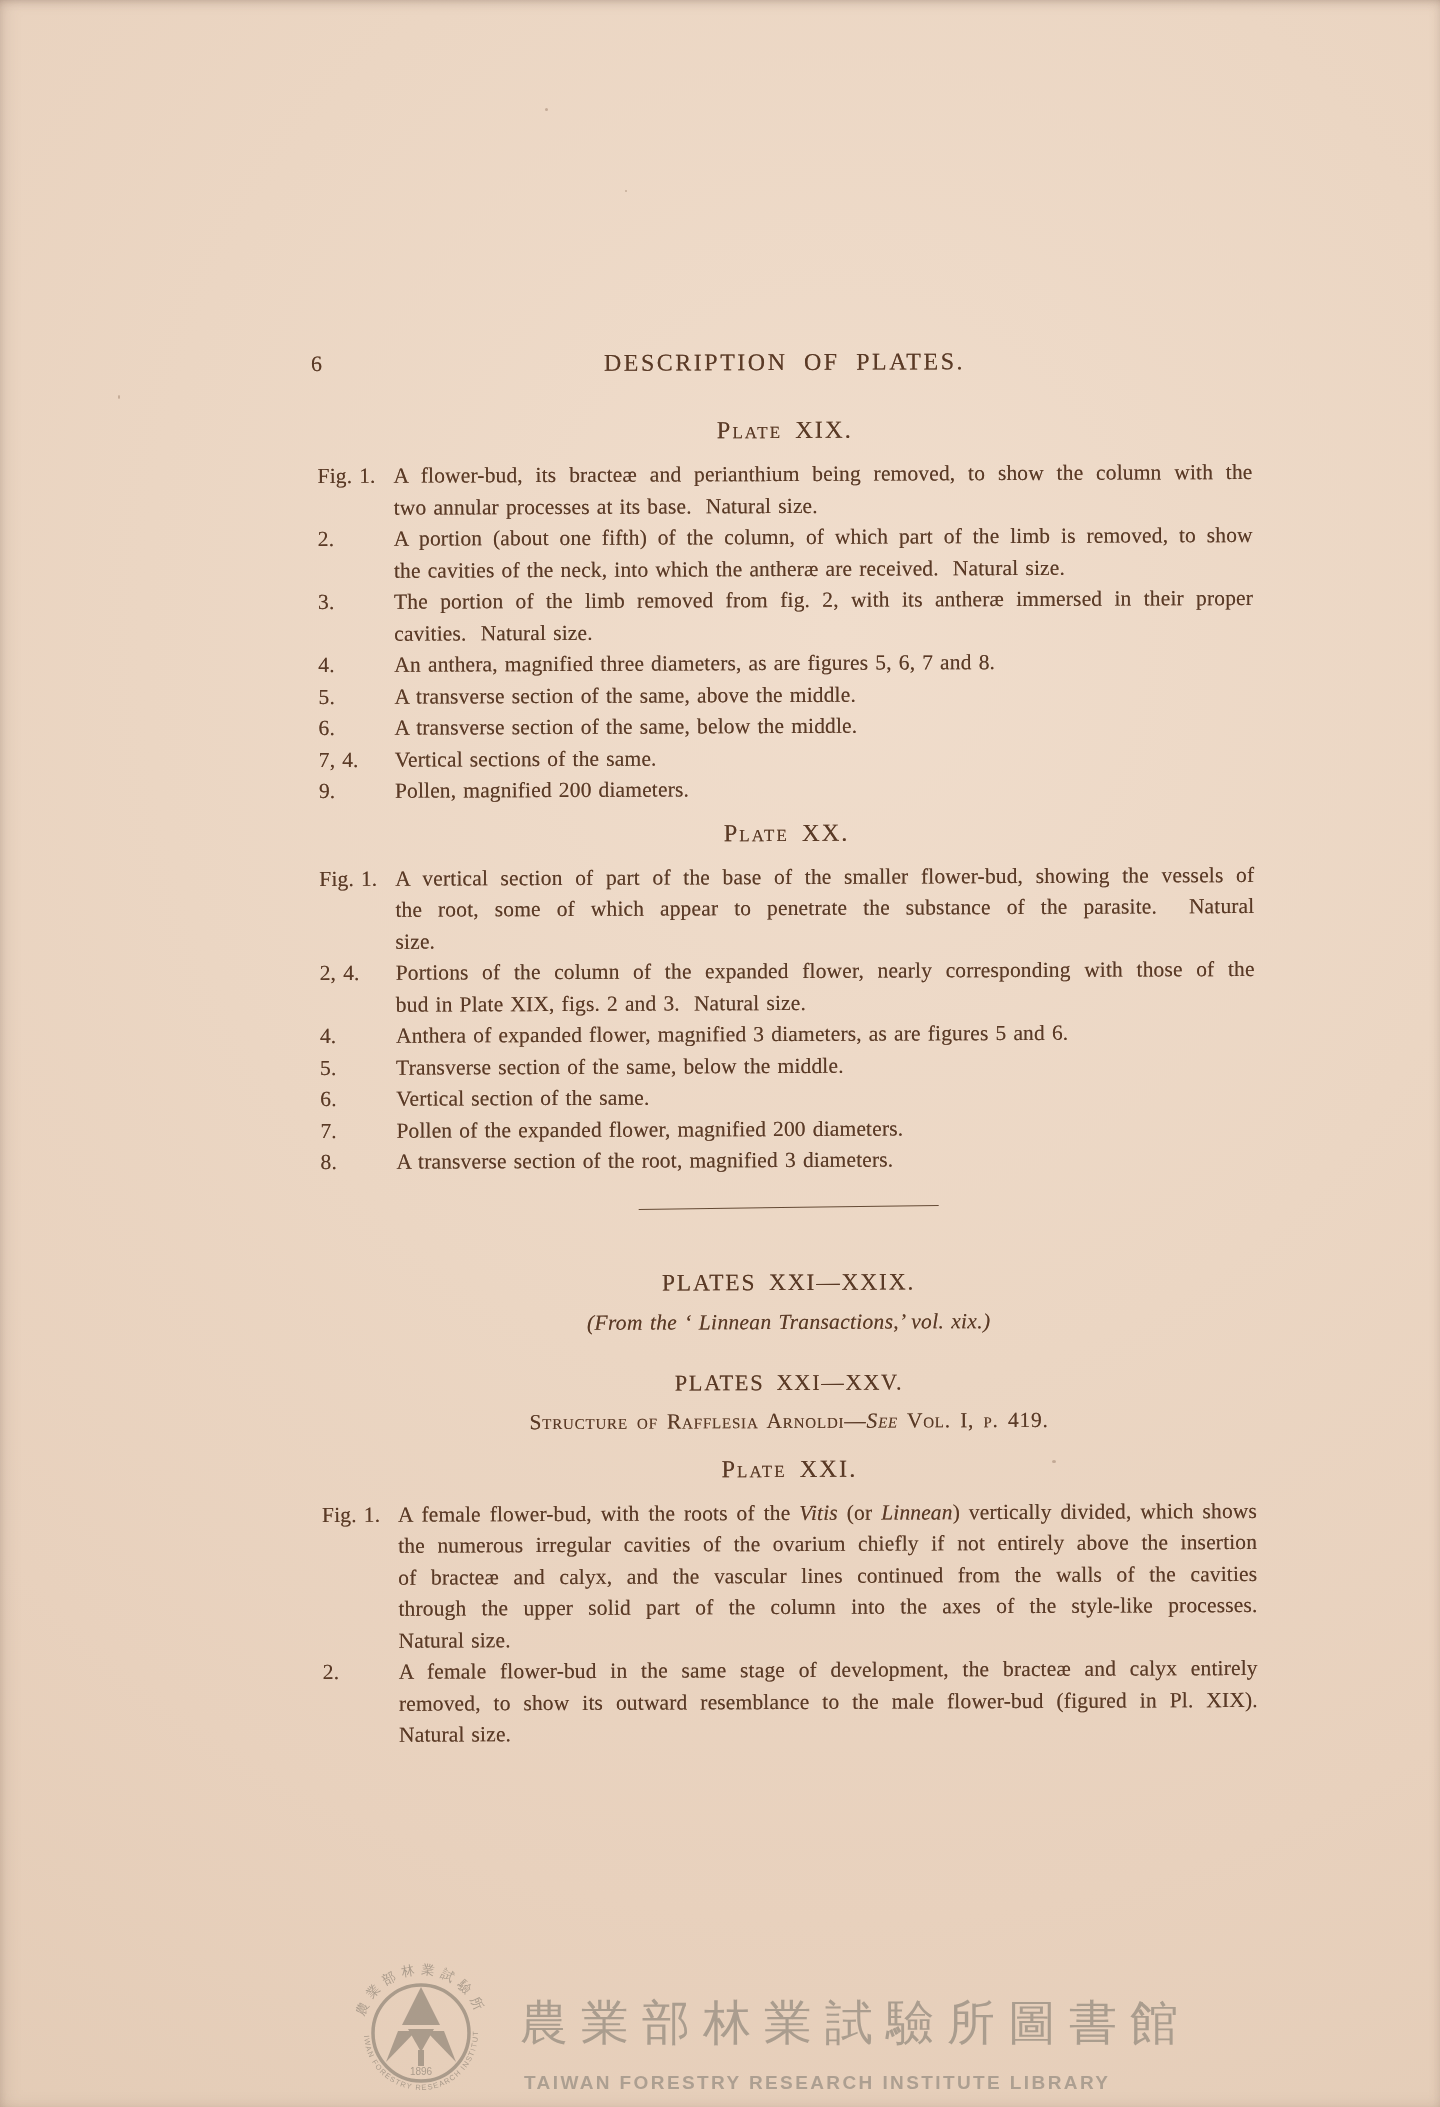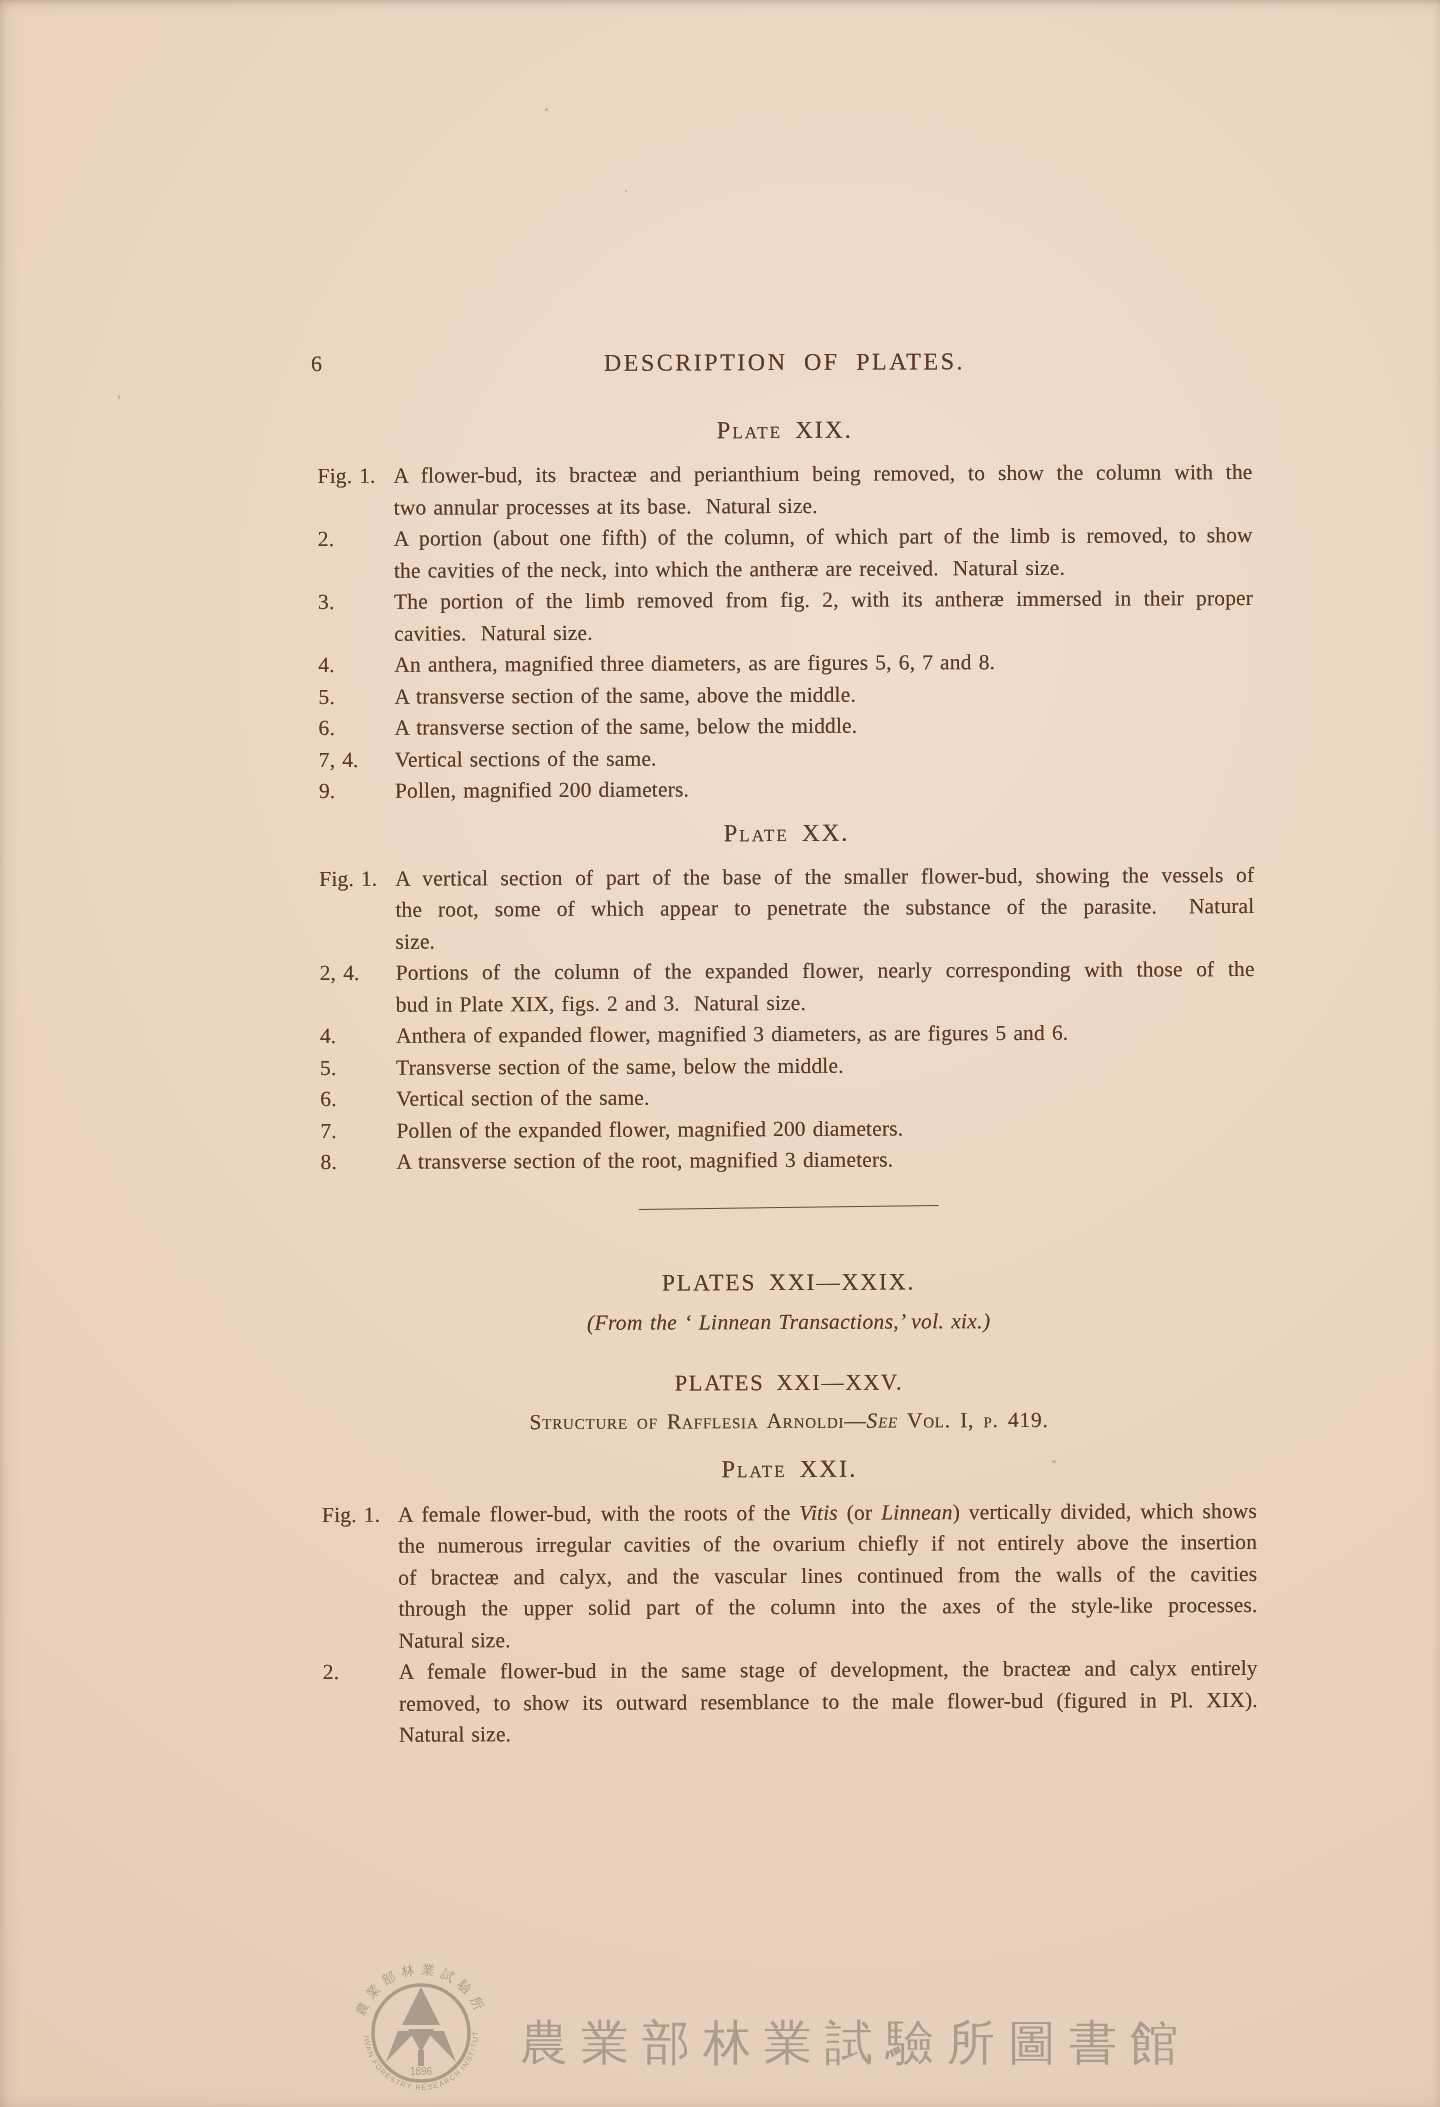--- a/index.html
+++ b/index.html
@@ -51,21 +51,21 @@
   }
   .group-title{margin-top:60px;text-align:center;font-size:23.5px;letter-spacing:1.8px;word-spacing:5px;line-height:28px;}
   .italic-line{margin-top:13px;text-align:center;font-style:italic;font-size:21.5px;line-height:27px;letter-spacing:.3px;}
   .group-title-sm{margin-top:33px;text-align:center;font-size:22.5px;letter-spacing:1.6px;word-spacing:5px;line-height:27px;}
   .smallcaps-line{margin-top:12px;text-align:center;font-variant:small-caps;font-size:21.5px;letter-spacing:.8px;word-spacing:3px;line-height:26px;}
 
   
   .watermark{position:absolute;left:0;top:1956px;width:100%;height:151px;pointer-events:none;}
   .wm-logo{position:absolute;left:350px;top:6px;opacity:.78;}
   .wm-cjk{
-    position:absolute;left:520px;top:62px;
+    position:absolute;left:520px;top:42px;
     font-family:"Liberation Sans","DejaVu Sans",sans-serif;
     font-size:48px;line-height:50px;letter-spacing:13px;
     color:#9c9184;opacity:.8;white-space:nowrap;
   }
   .wm-latin{
     position:absolute;left:524px;top:116px;
     font-family:"Liberation Sans","DejaVu Sans",sans-serif;
     font-weight:bold;font-size:19px;letter-spacing:2.4px;
     color:#a3978a;opacity:.85;white-space:nowrap;
   }
@@ -198,14 +198,15 @@
         <text font-family="Liberation Sans, DejaVu Sans, sans-serif" font-size="13" letter-spacing="6">
           <textPath href="#arcTop" startOffset="50%" text-anchor="middle">農業部林業試驗所</textPath>
         </text>
         <text font-family="Liberation Sans, DejaVu Sans, sans-serif" font-size="7.5" letter-spacing="1.2">
           <textPath href="#arcBot" startOffset="50%" text-anchor="middle">TAIWAN FORESTRY RESEARCH INSTITUTE</textPath>
         </text>
         <text x="71" y="113" text-anchor="middle" font-family="Liberation Sans, DejaVu Sans, sans-serif" font-size="10">1896</text>
       </g>
     </svg>
     <div class="wm-cjk">農業部林業試驗所圖書館</div>
+    <div class="wm-latin">TAIWAN FORESTRY RESEARCH INSTITUTE LIBRARY</div>
   </div>
 </div>
 
 </body></html>

